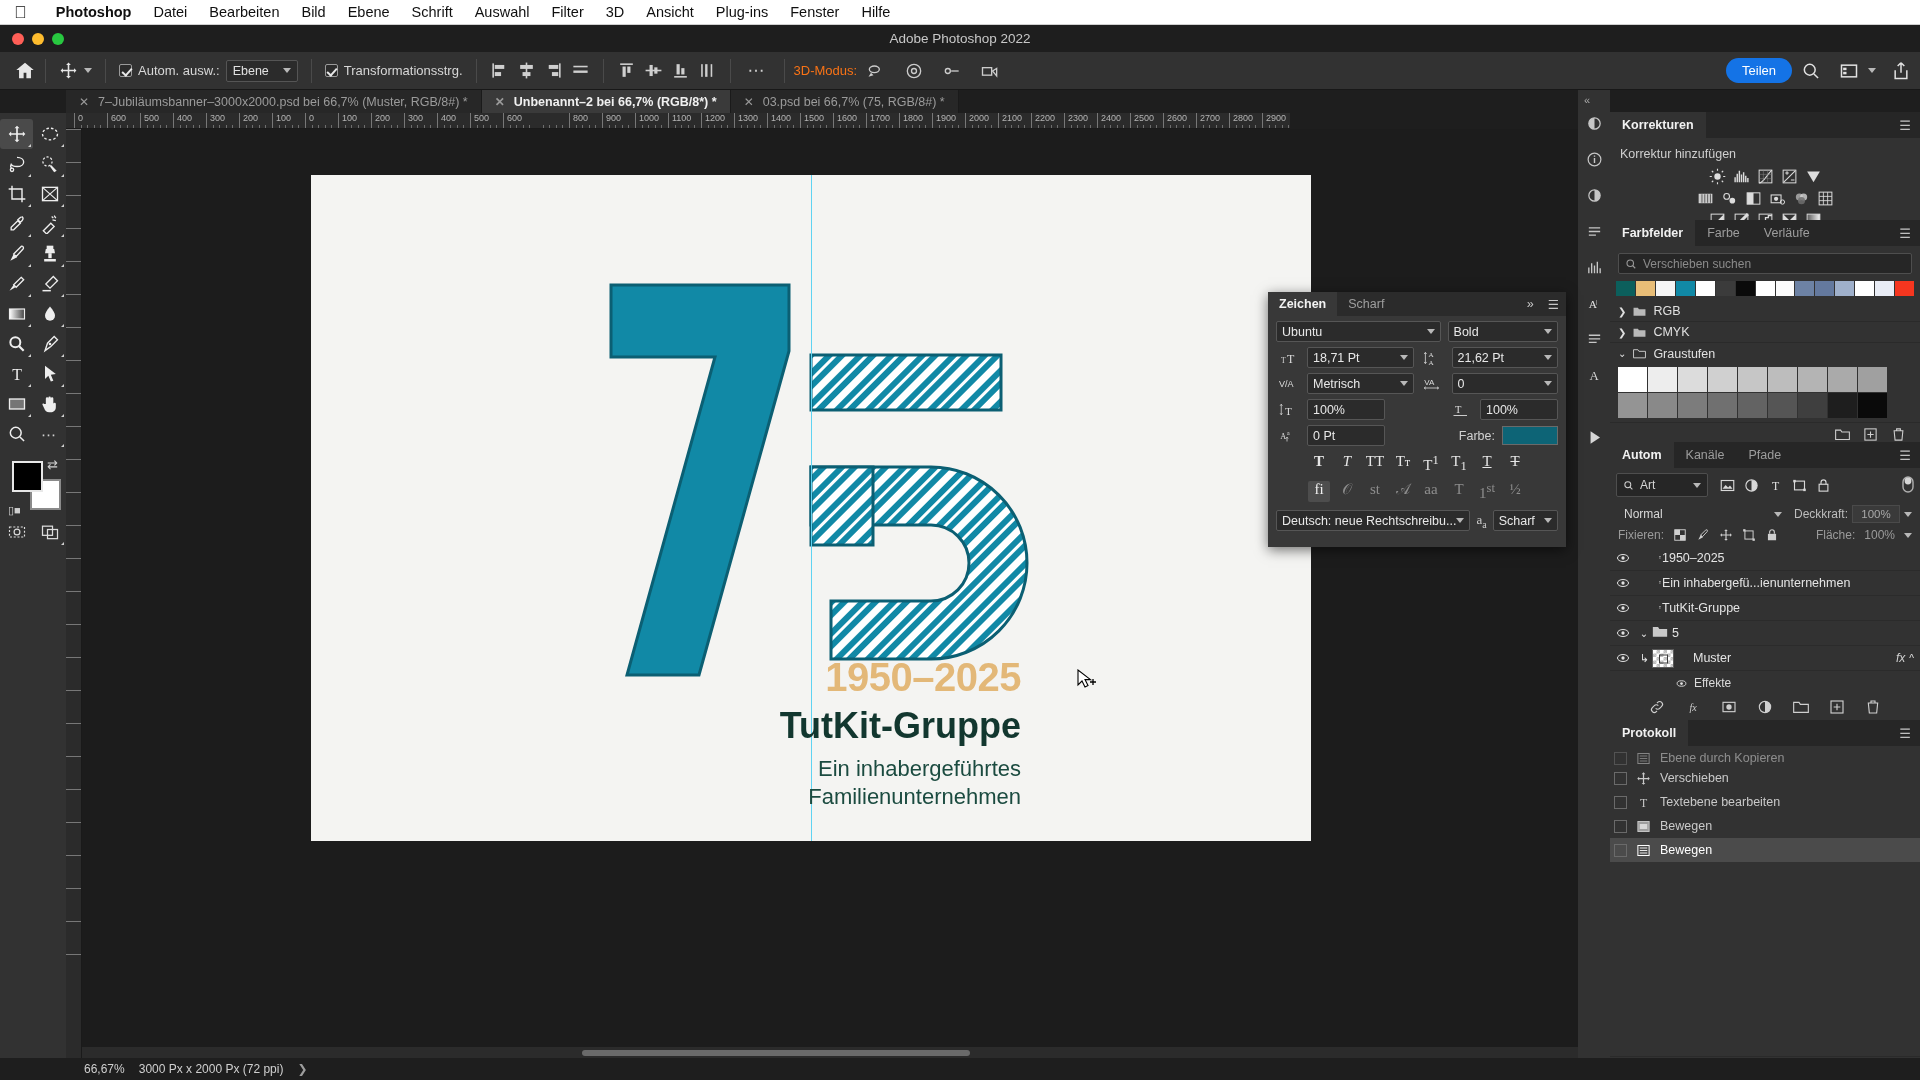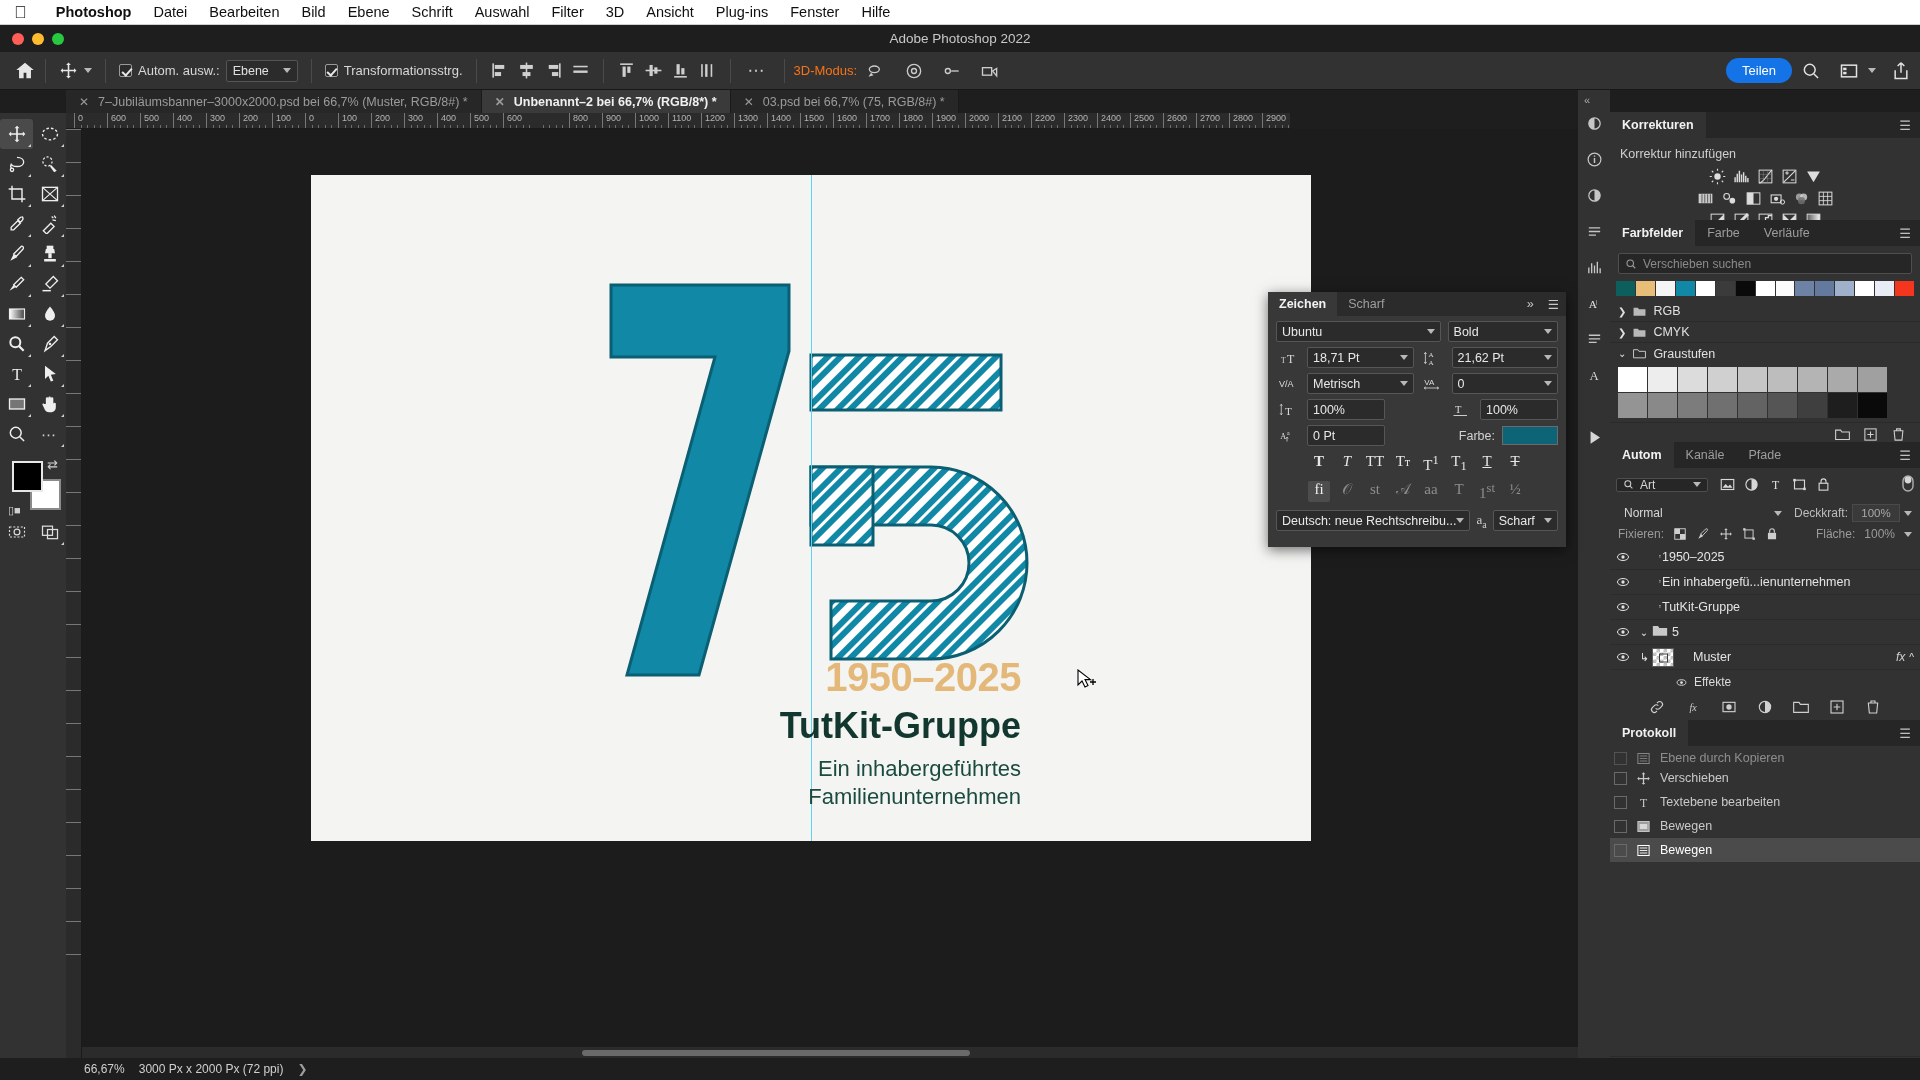--- a/index.html
+++ b/index.html
@@ -181,21 +181,21 @@
   .sw-folder{ display:flex;align-items:center;gap:7px;height:21px;padding:0 8px;color:#e0e0e0;font-size:12.5px;border-bottom:1px solid #2a2a2a;}
   .gray-grid{ padding:3px 8px; }
   .gray-row{ display:flex; gap:1px; margin-bottom:1px;}
   .gray-row i{ width:29px;height:25px;display:block; }
   .panel-foot{ display:flex;justify-content:flex-end;align-items:center;gap:13px;height:24px;padding-right:14px;background:#323232;border-top:1px solid #2a2a2a;}
   .panel-foot svg{ width:15px;height:15px; }
 
   #p-ebenen{ top:442px; height:278px; }
   .lay-filter{ display:flex; align-items:center; gap:8px; padding:5px 6px; }
   .lay-filter .sel{
-    flex:0 0 92px; height:14px; background:#262626;border:1px solid #4e4e4e;border-radius:2px;
+    flex:0 0 92px; height:24px; background:#262626;border:1px solid #4e4e4e;border-radius:2px;
     display:flex;align-items:center;gap:6px;padding:0 6px;color:#d5d5d5;font-size:12px;
   }
   .lay-filter .ics{ display:flex; gap:9px; align-items:center; margin-left:4px;}
   .lay-filter .ics svg{ width:15px;height:15px; }
   .blendrow{ display:flex;align-items:center;gap:6px;padding:2px 8px 3px;font-size:12px;color:#bdbdbd;}
   .blendrow .bsel{ flex:1; height:20px;display:flex;align-items:center;justify-content:space-between;padding:0 5px;color:#d8d8d8;border:1px solid transparent;}
   .blendrow .opa{ display:flex;align-items:center;gap:4px; }
   .blendrow .opaval{ width:48px;height:18px;background:#3a3a3a;border:1px solid #4a4a4a;color:#a8a8a8;font-size:11.5px;display:flex;align-items:center;justify-content:center;}
   .lockrow{ display:flex;align-items:center;gap:9px;padding:1px 8px 4px;font-size:12px;color:#9b9b9b;}
   .lockrow svg{ width:14px;height:14px; }

